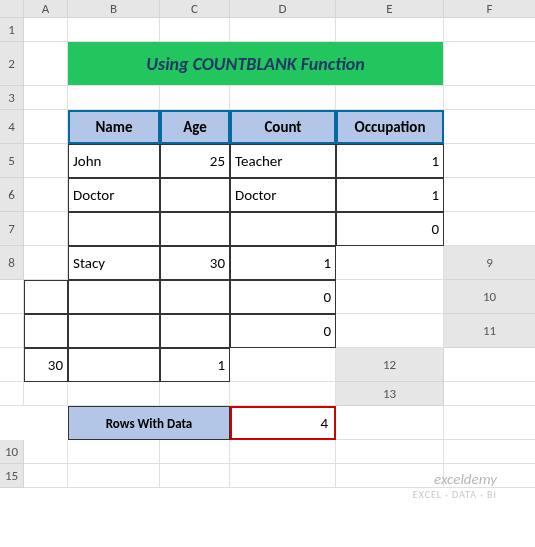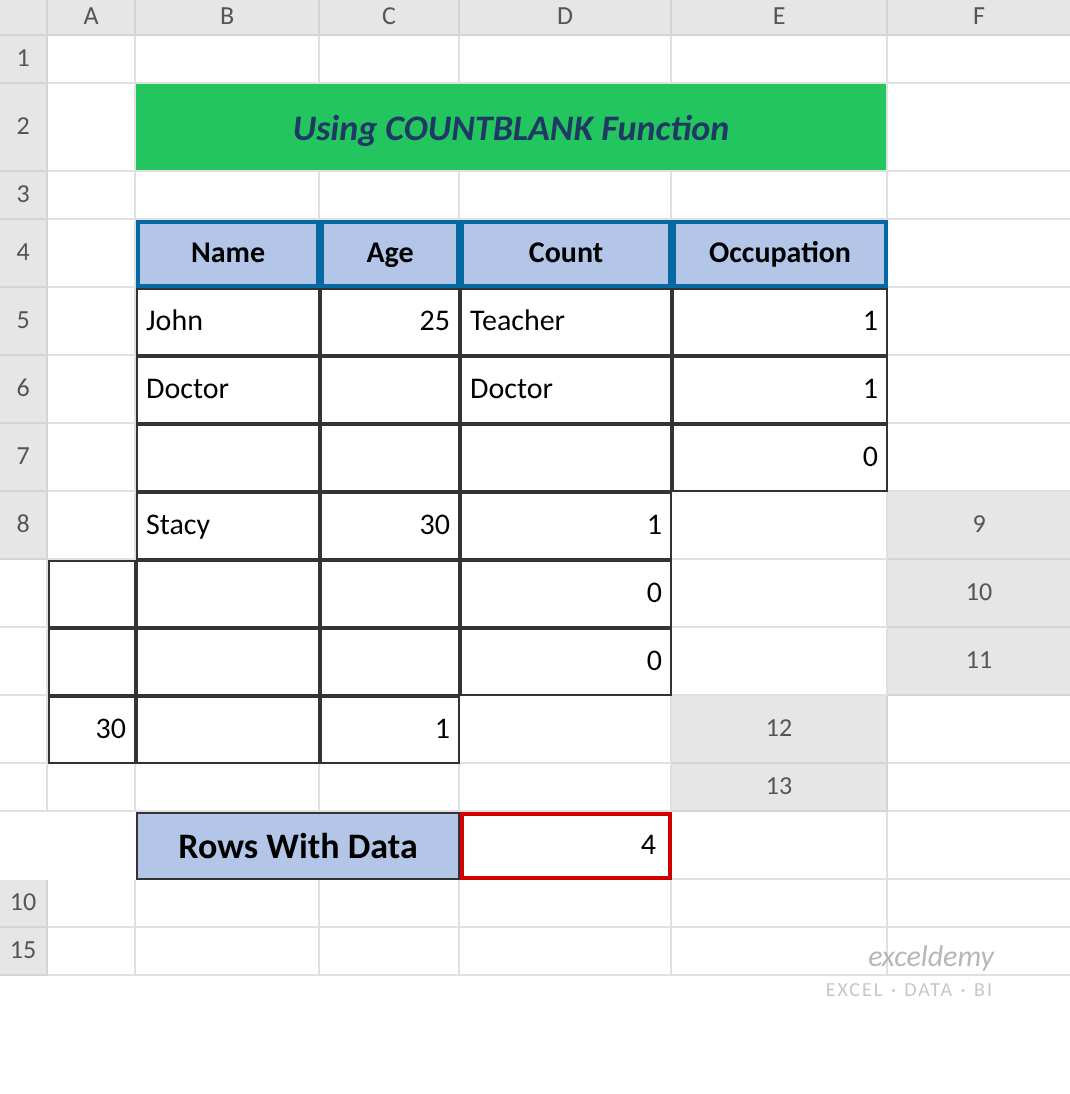--- a/index.html
+++ b/index.html
@@ -75,21 +75,21 @@
       border: 1px solid #333;
       background: #fff;
       font-size: 15px;
     }
     .table-cell.num {
       justify-content: flex-end;
     }
     .rows-with-data-label {
       background: #b4c6e7;
       font-weight: bold;
-      font-size: 18px;
+      font-size: 13px;
       color: #000;
       justify-content: center;
       border: 1px solid #333;
     }
     .result-cell {
       border: 2.5px solid #d00000;
       justify-content: flex-end;
       padding-right: 6px;
       font-size: 15px;
     }

